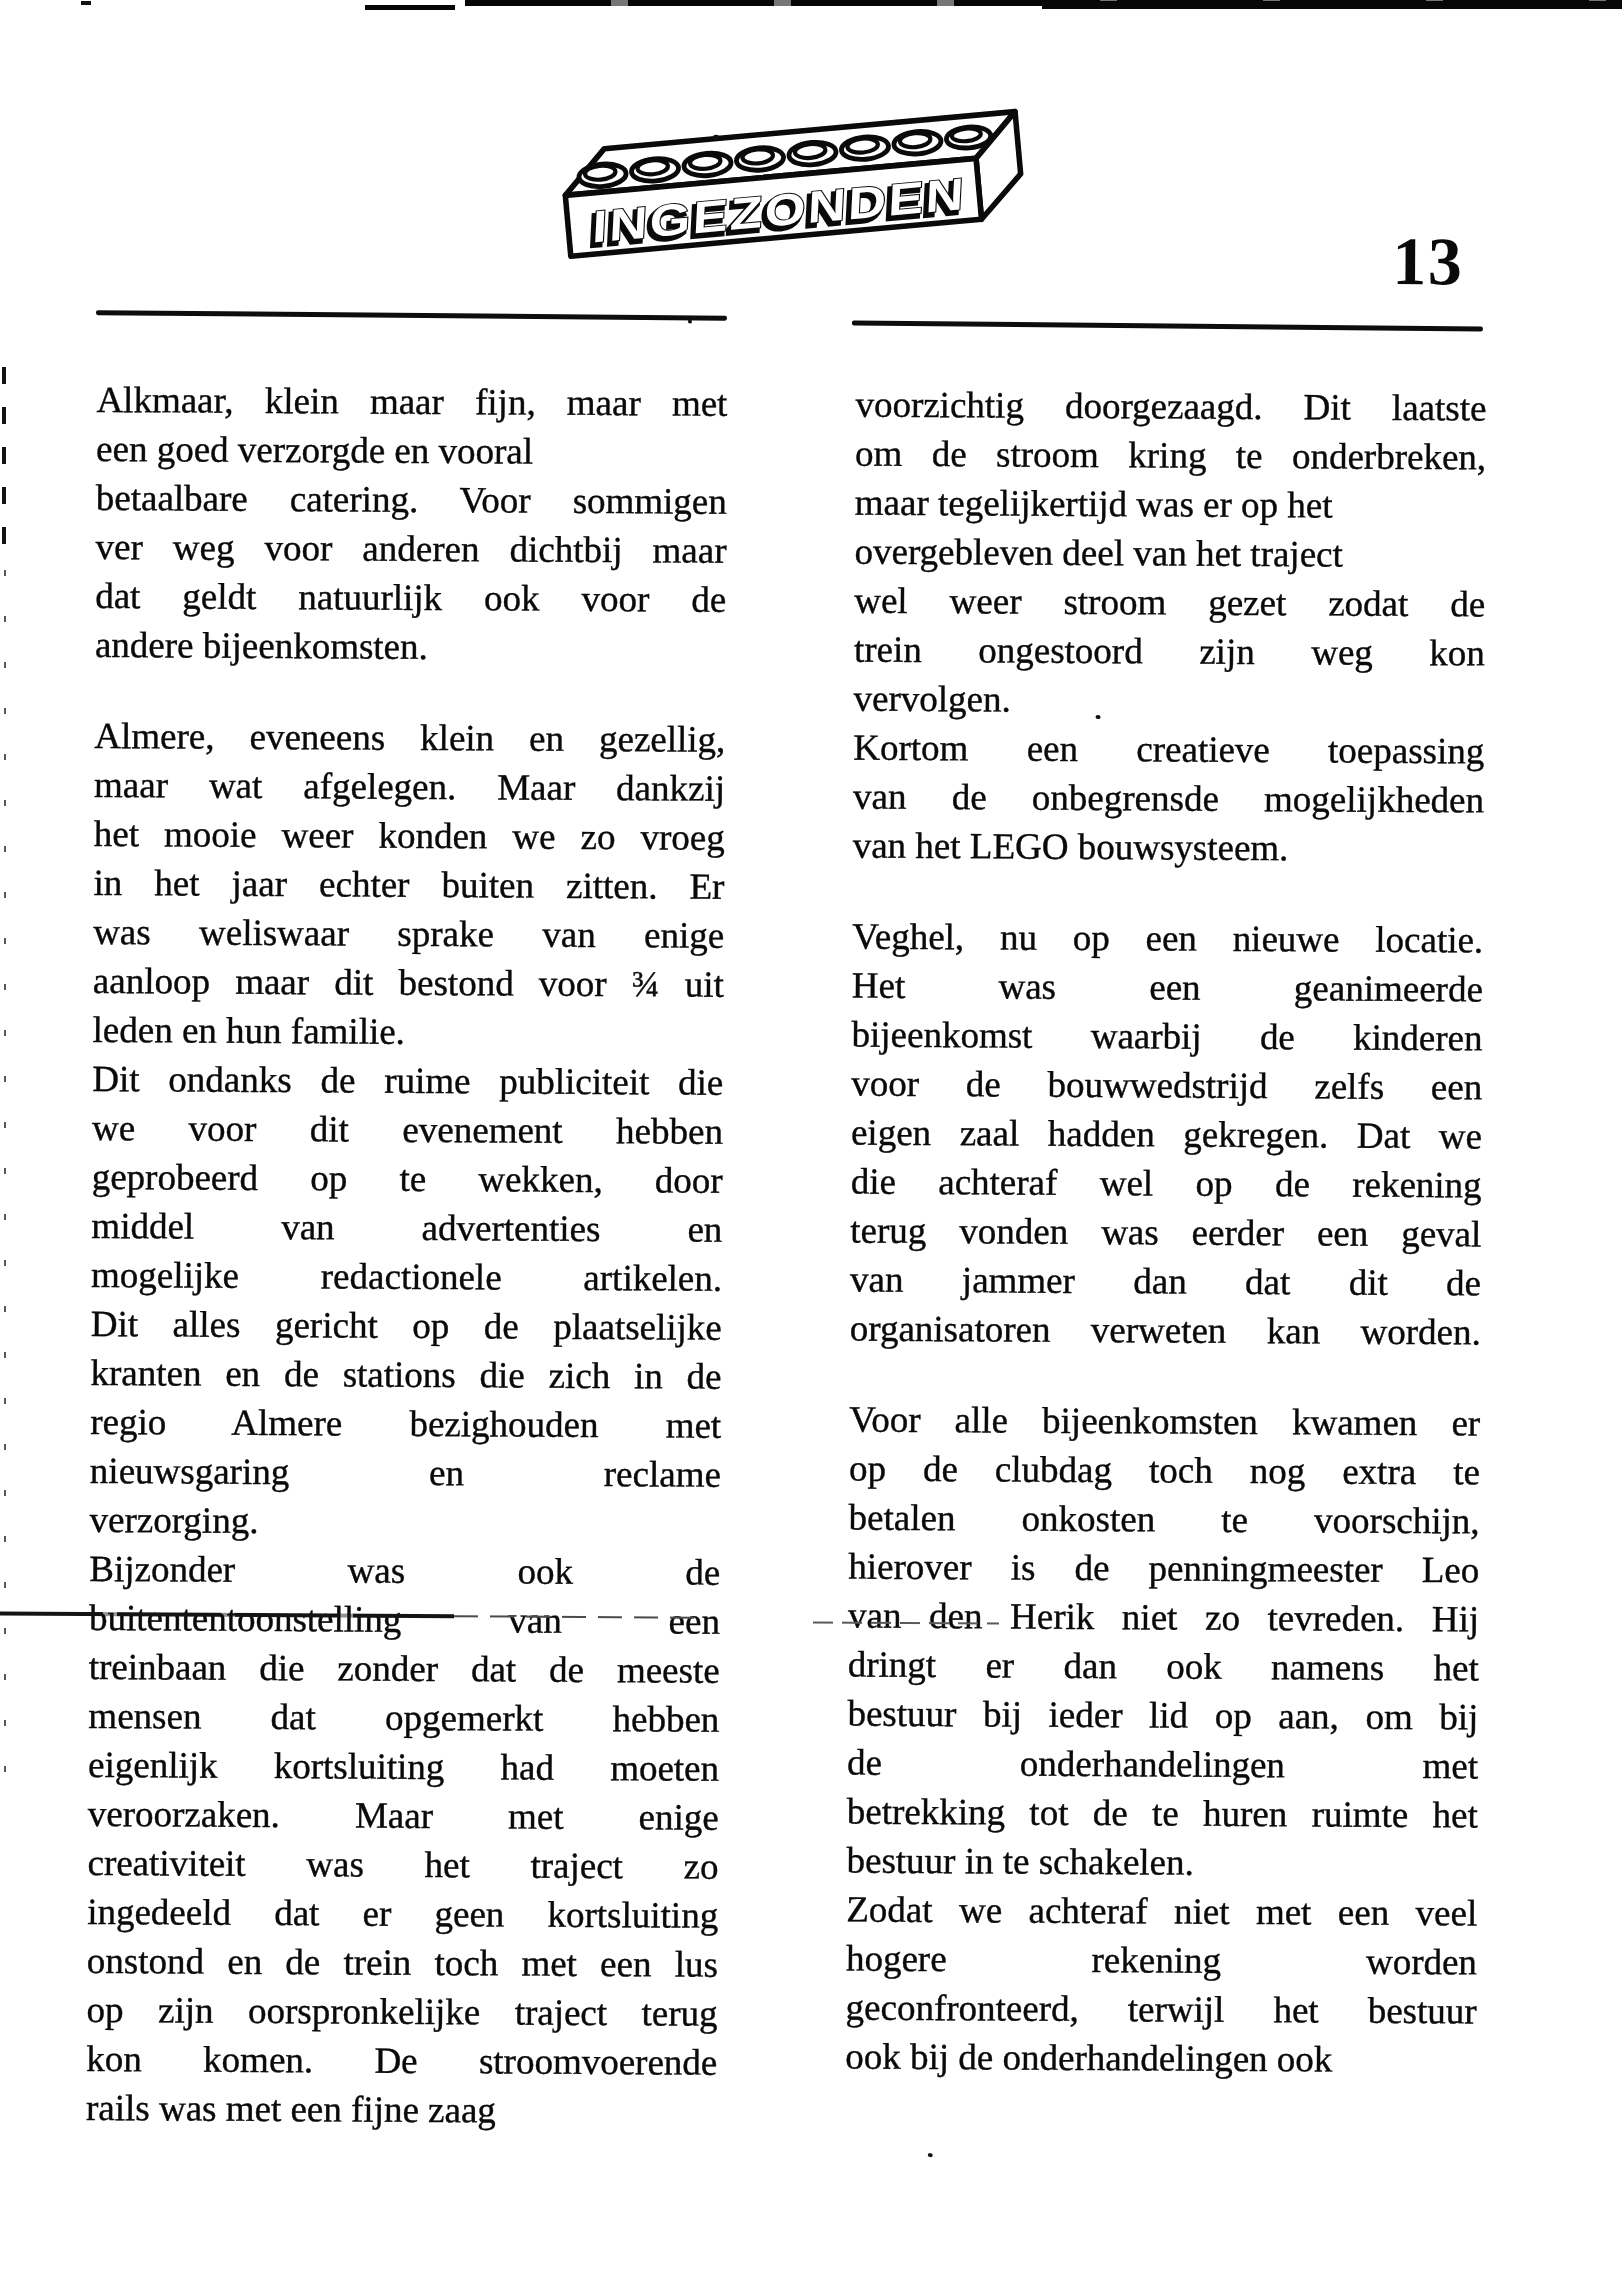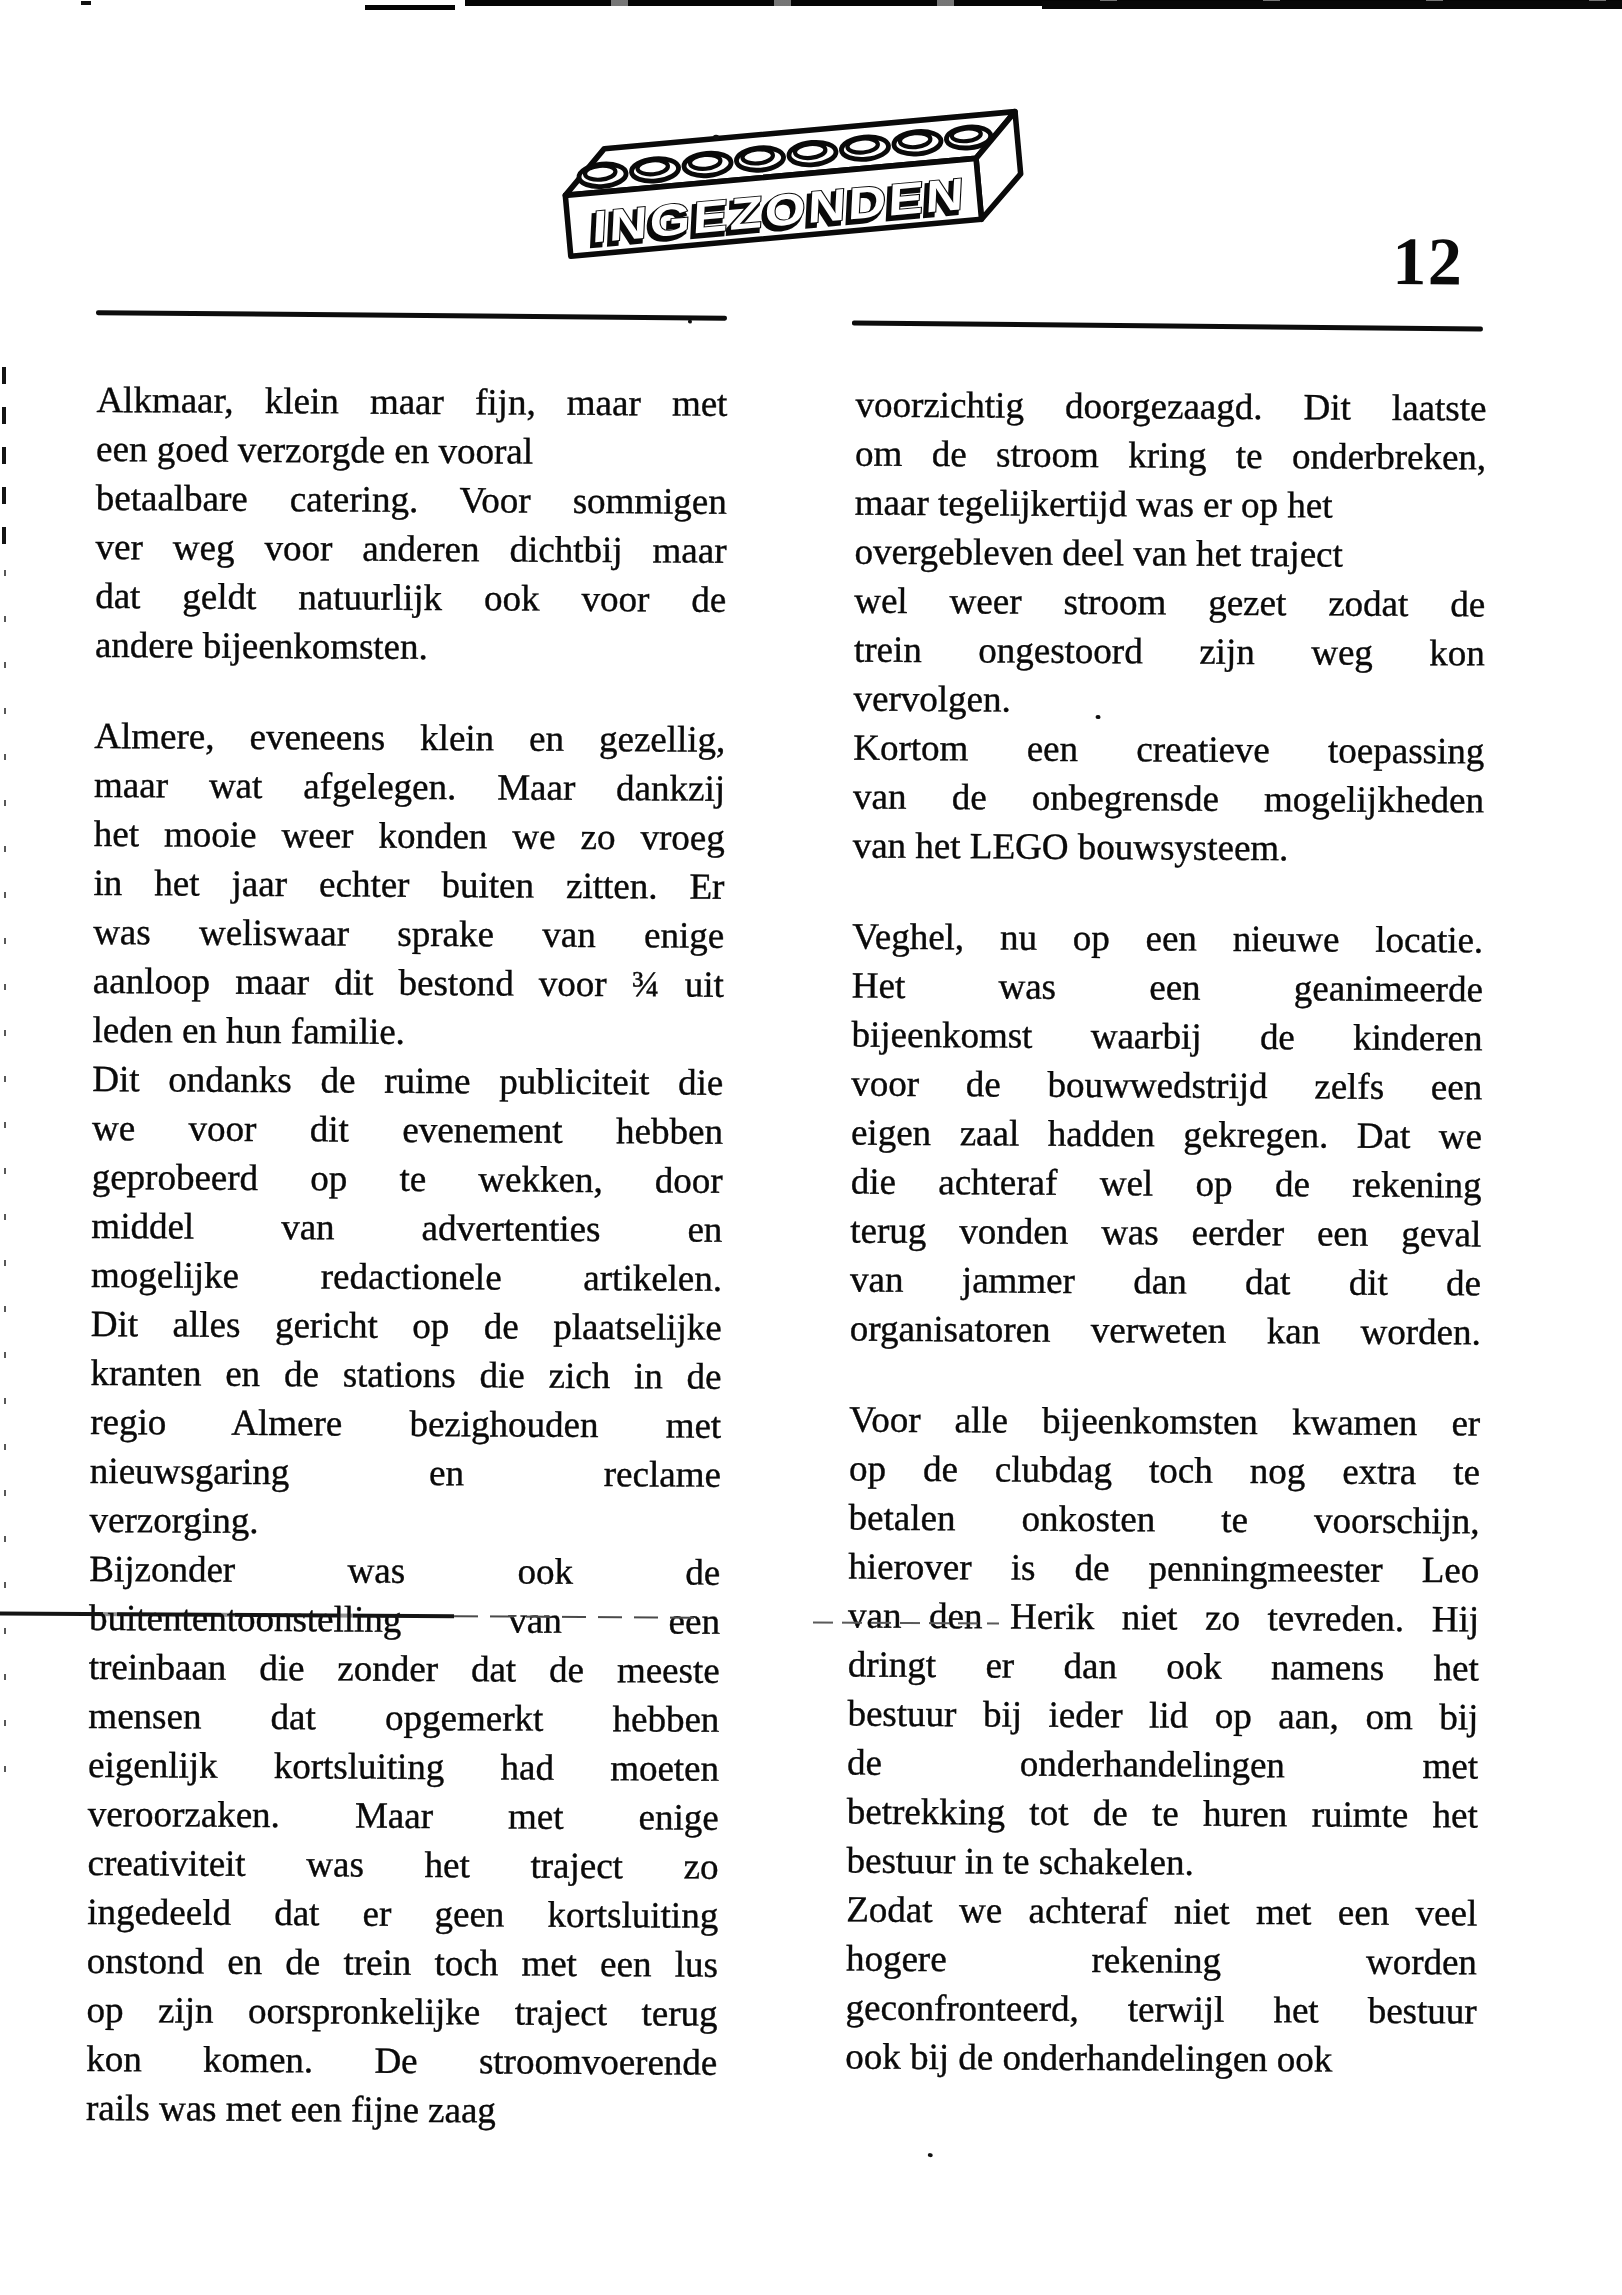--- a/index.html
+++ b/index.html
@@ -104,21 +104,21 @@
           </g>
 
           <g transform="skewX(-8)">
             <text class="brick-label-back" x="116" y="190" textLength="540" lengthAdjust="spacingAndGlyphs">INGEZONDEN</text>
             <text class="brick-label-front" x="120" y="185" textLength="540" lengthAdjust="spacingAndGlyphs">INGEZONDEN</text>
           </g>
         </g>
       </svg>
     </div>
 
-    <div id="pagenum">12</div>
+    <div id="pagenum">13</div>
 
     <div class="rule" id="rule-left"></div>
     <div class="rule" id="rule-right"></div>
 
     <div class="col" id="col-left">
         <div class="para">
           <div class="tline">Alkmaar, klein maar fijn, maar met</div>
           <div class="tline ragged">een goed verzorgde en vooral</div>
           <div class="tline">betaalbare catering. Voor sommigen</div>
           <div class="tline">ver weg voor anderen dichtbij maar</div>

